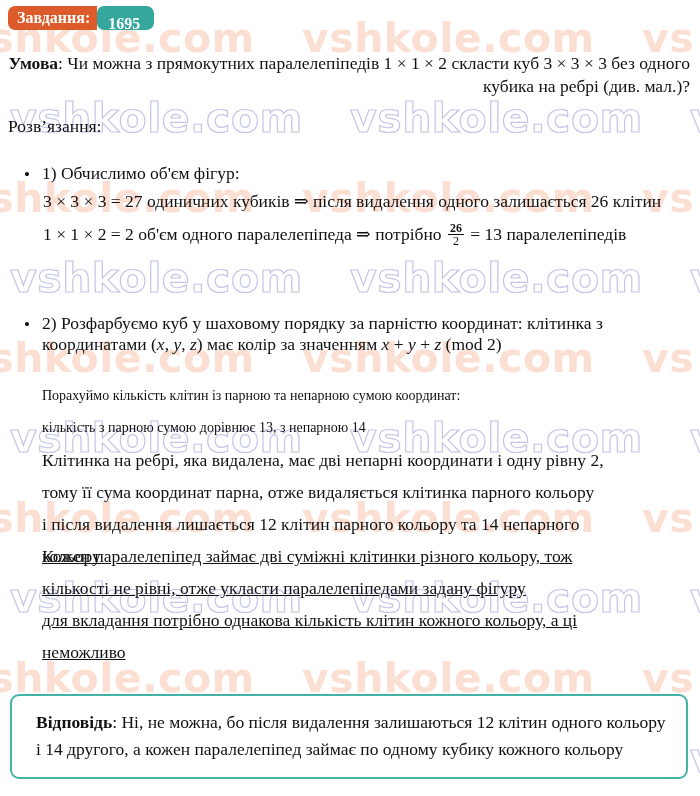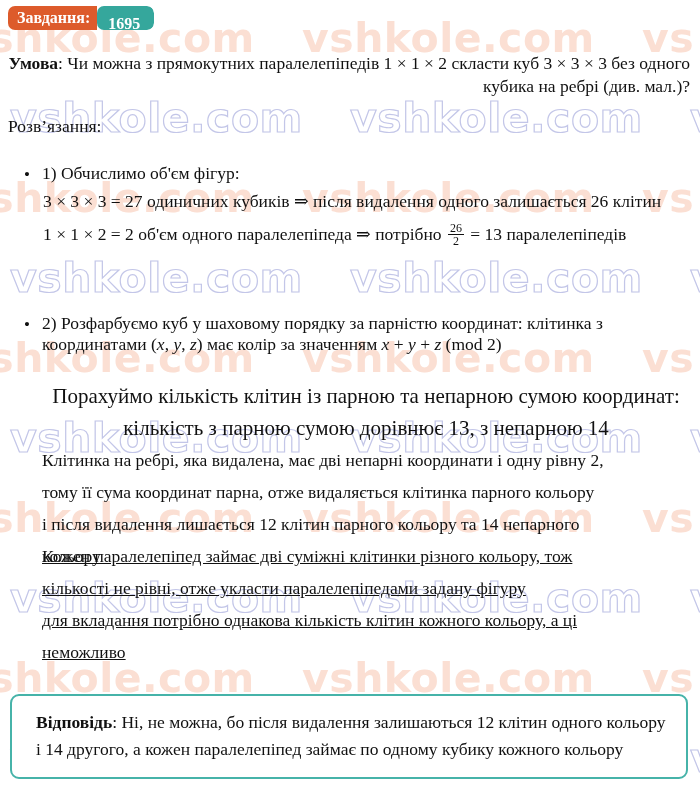--- a/index.html
+++ b/index.html
@@ -141,38 +141,38 @@
     display: inline-flex;
     flex-direction: column;
     align-items: center;
     vertical-align: middle;
     font-size: 12px;
     line-height: 1.02;
     margin: 0 2px;
     position: relative;
     top: -1px;
   }
-  .frac .num-t { padding: 0 2px; }
+  .frac .num-t { padding: 0 2px; font-weight: bold; }
   .frac .den-t { padding: 0 2px; }
   .frac .bar {
     display: block;
     width: 100%;
     min-width: 16px;
     border-top: 1.2px solid #111;
   }
 
   
   #step1 { top: 163px; }
   #step1 .sub-line { line-height: 32px; }
 
   
   #step2 { top: 313px; }
 
   #para-count { top: 380px; left: 42px; right: 10px; }
-  #para-count .l { line-height: 32px; font-size: 21px; text-align: center; }
+  #para-count .l { line-height: 32px; font-size: 14px; }
 
   #para-edge { top: 444px; left: 42px; right: 8px; }
   #para-edge .l { line-height: 32px; font-size: 17.5px; }
 
   #para-final { top: 540px; left: 42px; right: 8px; text-decoration: underline; }
   #para-final .l { line-height: 32px; font-size: 17.5px; }
 
   
   #answer-box {
     position: absolute;

